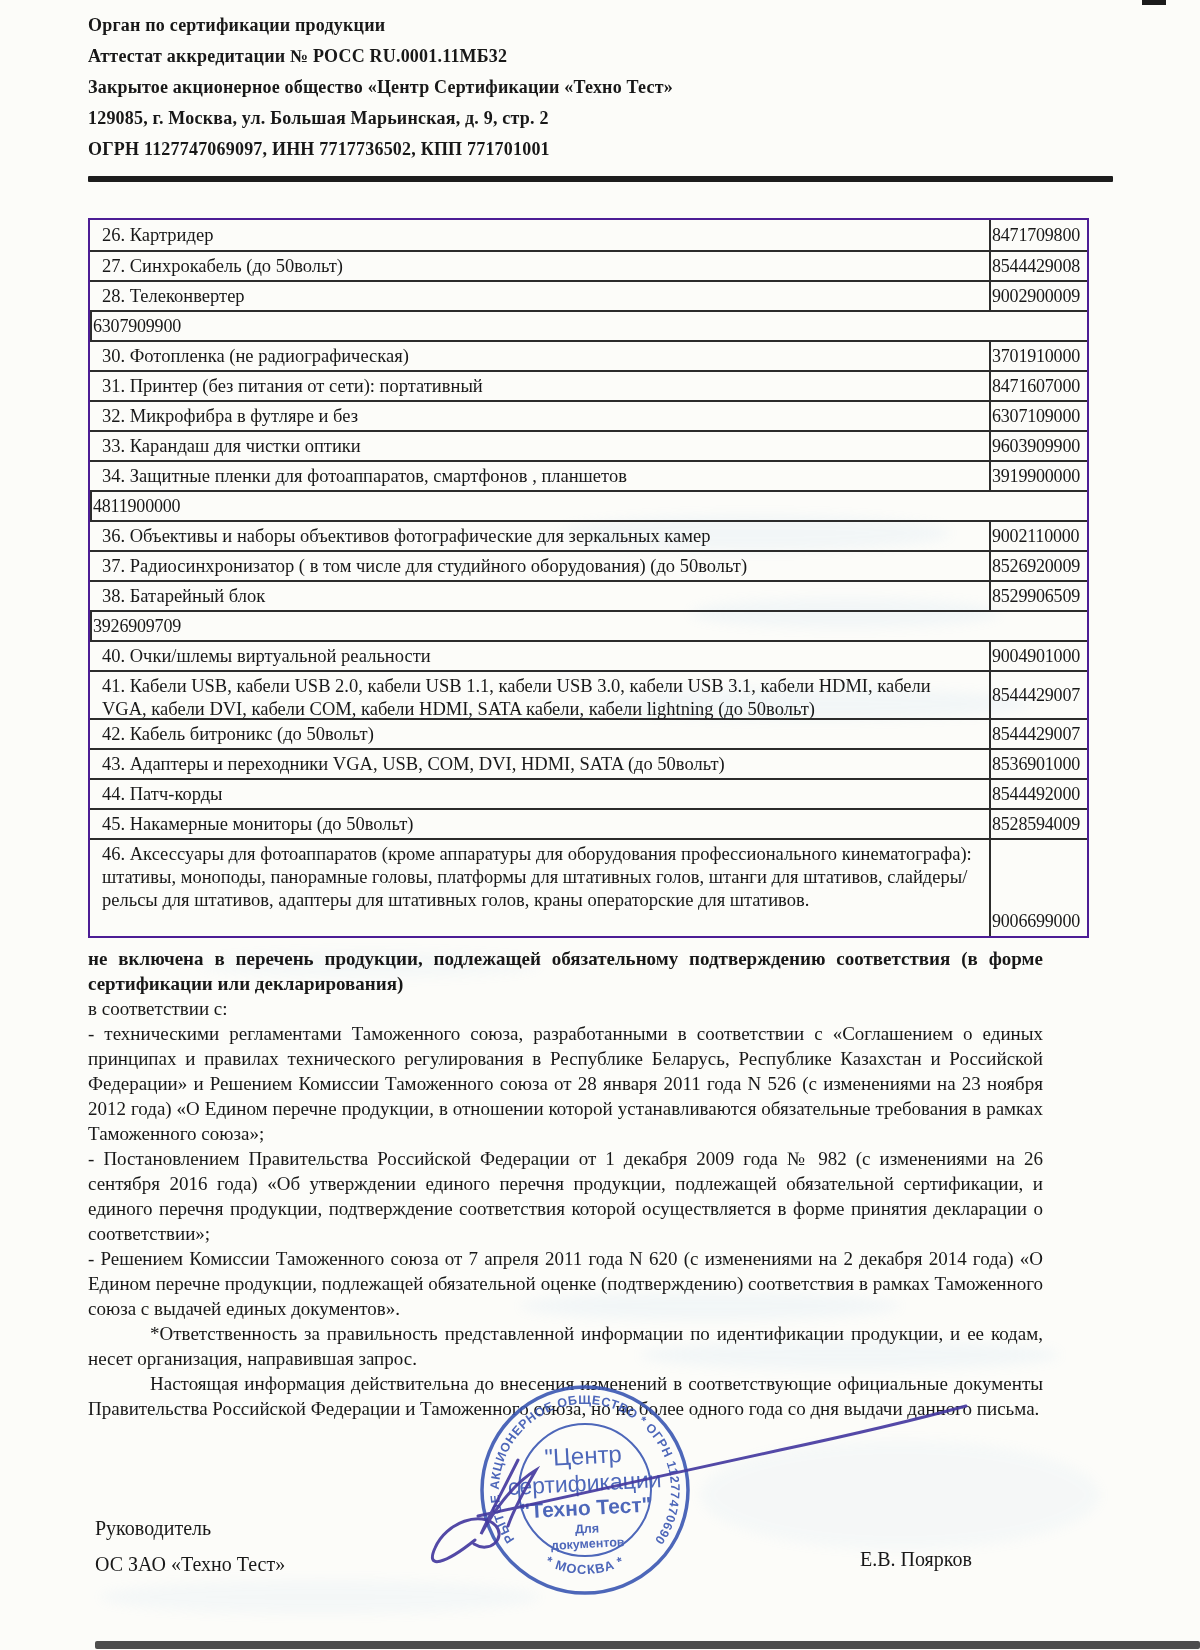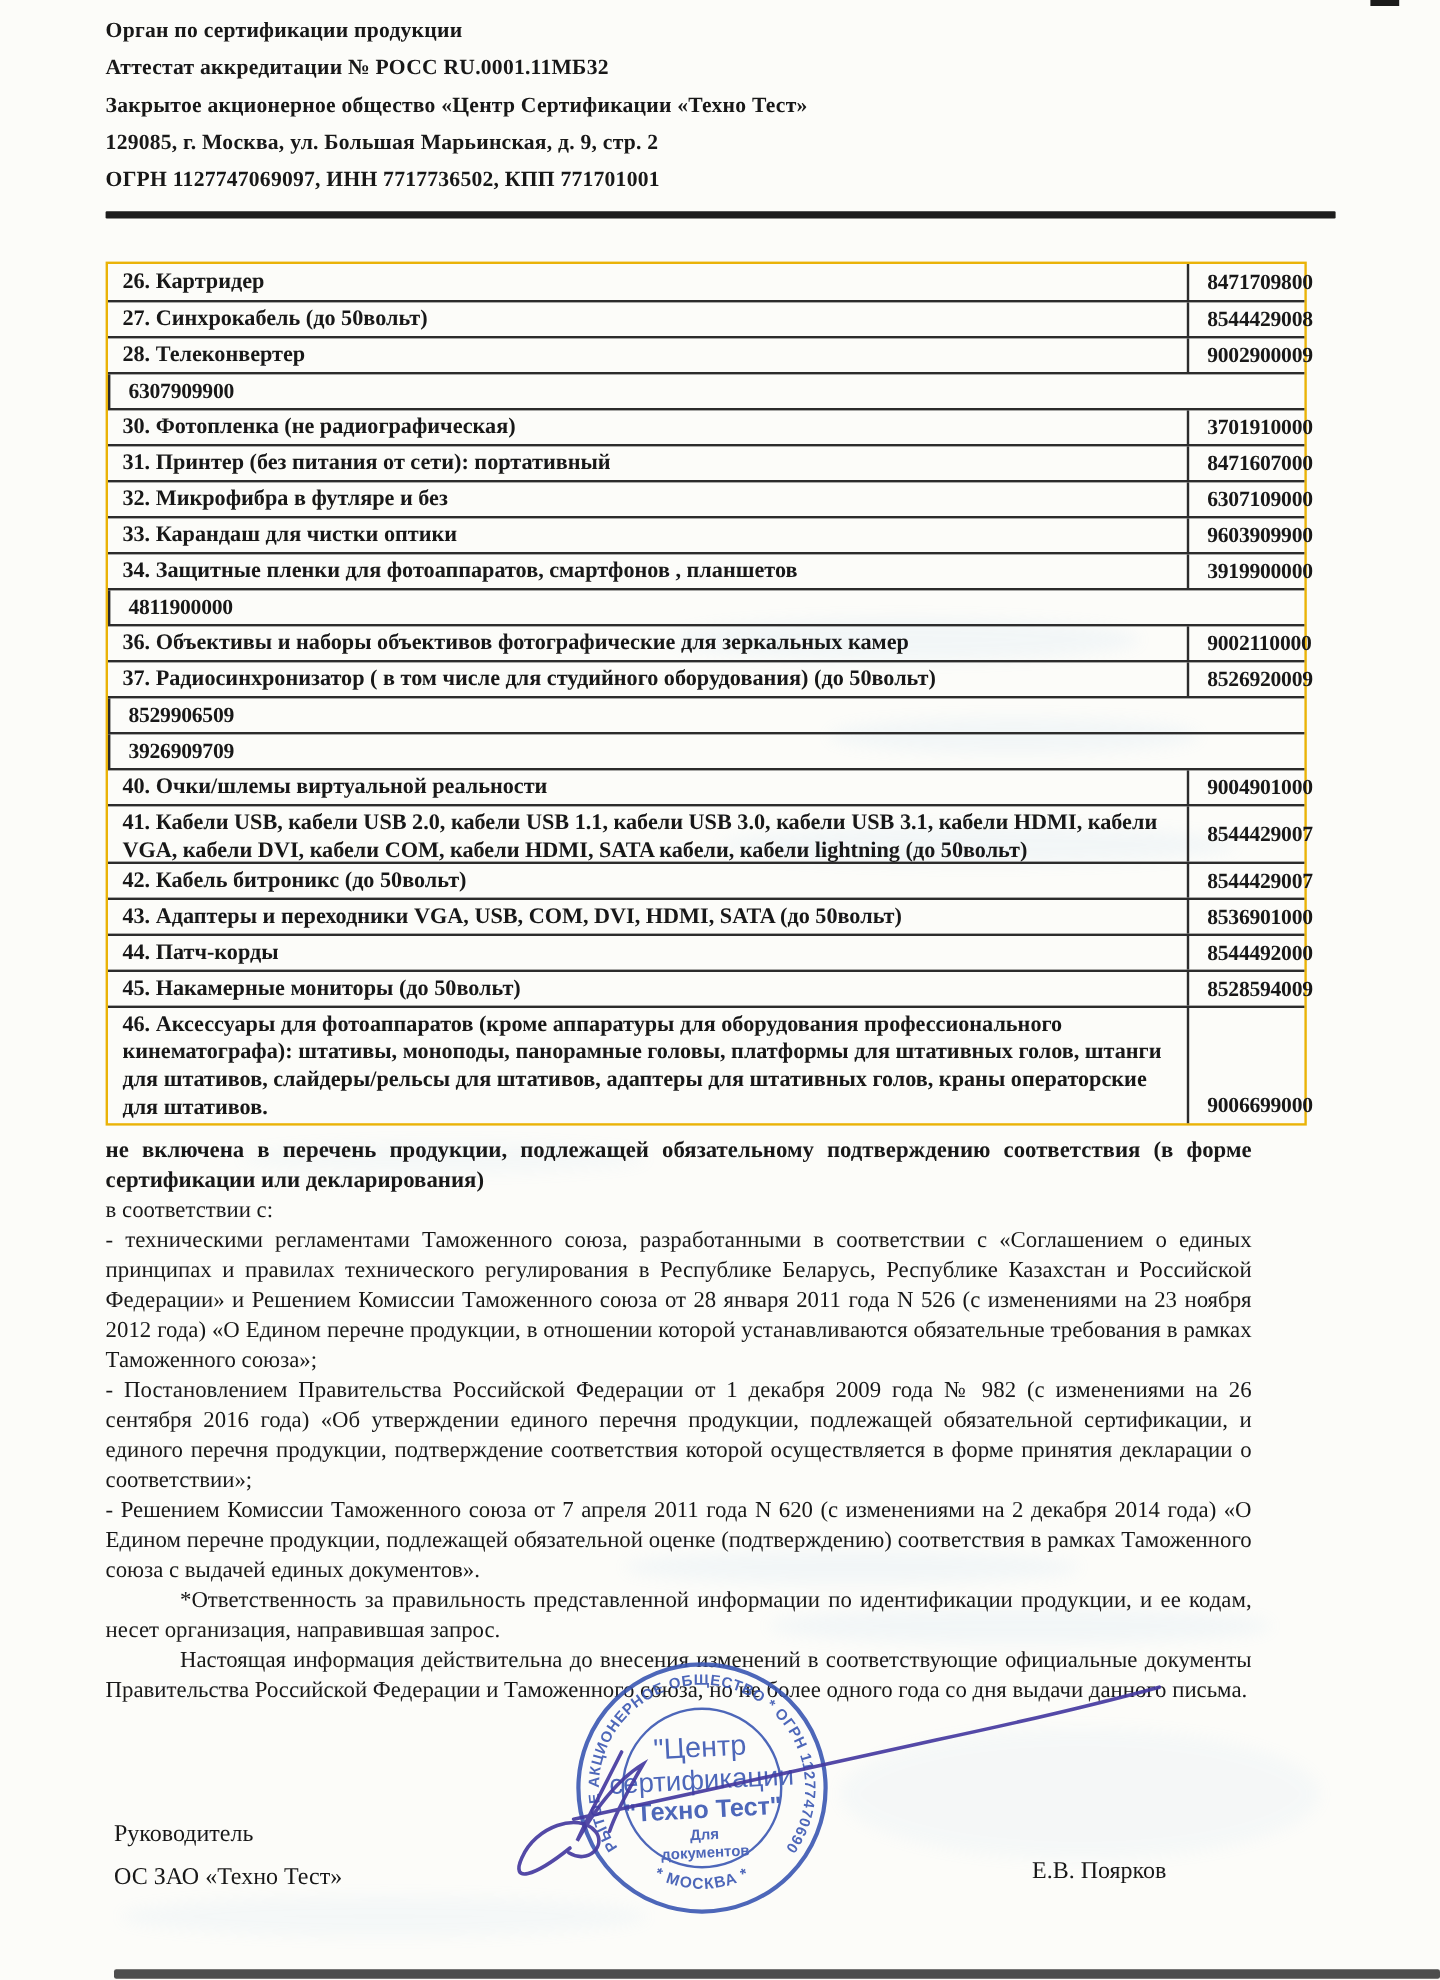--- a/index.html
+++ b/index.html
@@ -16,35 +16,35 @@
 
   .letterhead{
     position:absolute;top:10px;left:88px;width:956px;
     text-align:left;font-weight:bold;font-size:18px;line-height:31px;
     letter-spacing:.2px;
   }
   .rule{position:absolute;top:176px;left:88px;width:1025px;height:6px;background:#1d1d1d;border-radius:1px;}
 
   .codes-table{
     position:absolute;top:218px;left:88px;width:997px;
-    border:2px solid #eab308;background:transparent;font-weight:bold;
+    border:2px solid #4c1d95;background:transparent;
   }
   .trow{display:flex;border-top:2px solid #2c2c2c;box-sizing:border-box;}
   .trow:first-child{border-top:none;}
   .trow.single{height:30px;}
   .trow.tall2{height:48px;}
   .trow.tall4{height:98px;}
   .cell-label{
     flex:1;display:flex;align-items:center;
     padding:0 10px 0 12px;font-size:18.5px;line-height:23px;
   }
   .tall2 .cell-label,.tall4 .cell-label{align-items:flex-start;padding-top:3px;}
   .cell-code{
     width:98px;box-sizing:border-box;border-left:2px solid #2c2c2c;
-    display:flex;align-items:center;padding:0 0 0 15px;font-size:18px;
+    display:flex;align-items:center;padding:0 0 0 1px;font-size:18px;
     letter-spacing:-.2px;
   }
   .tall4 .cell-code{align-items:flex-end;padding-bottom:4px;}
 
   .bodytext{
     position:absolute;top:946px;left:88px;width:955px;
     font-size:19px;line-height:25px;text-align:justify;
   }
   .bodytext p{margin:0;}
   .bodytext p.b{font-weight:bold;}
@@ -120,20 +120,21 @@
     </div>
   <div class="trow single">
       <div class="cell-label">36. Объективы и наборы объективов фотографические для зеркальных камер</div>
       <div class="cell-code">9002110000</div>
     </div>
   <div class="trow single">
       <div class="cell-label">37. Радиосинхронизатор ( в том числе для студийного оборудования) (до 50вольт)</div>
       <div class="cell-code">8526920009</div>
     </div>
   <div class="trow single">
+      <div class="cell-label">38. Батарейный блок</div>
       <div class="cell-code">8529906509</div>
     </div>
   <div class="trow single">
       <div class="cell-code">3926909709</div>
     </div>
   <div class="trow single">
       <div class="cell-label">40. Очки/шлемы виртуальной реальности</div>
       <div class="cell-code">9004901000</div>
     </div>
   <div class="trow tall2">

